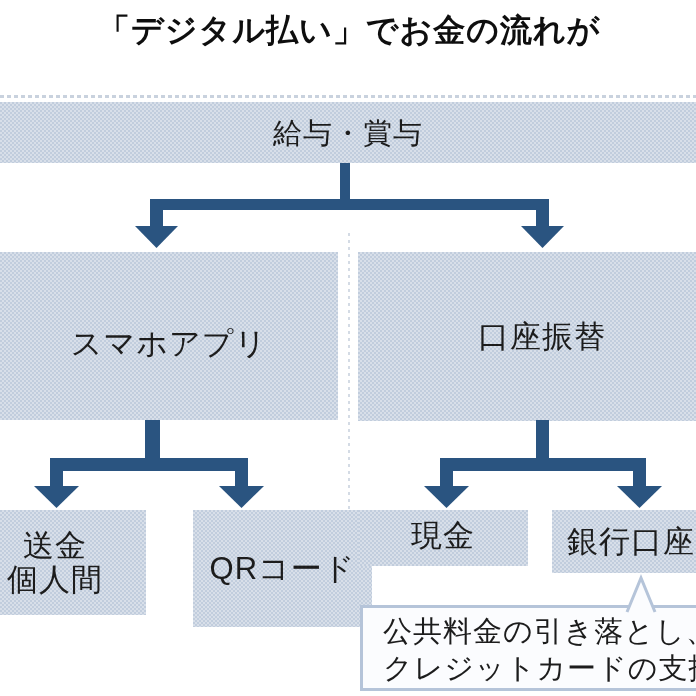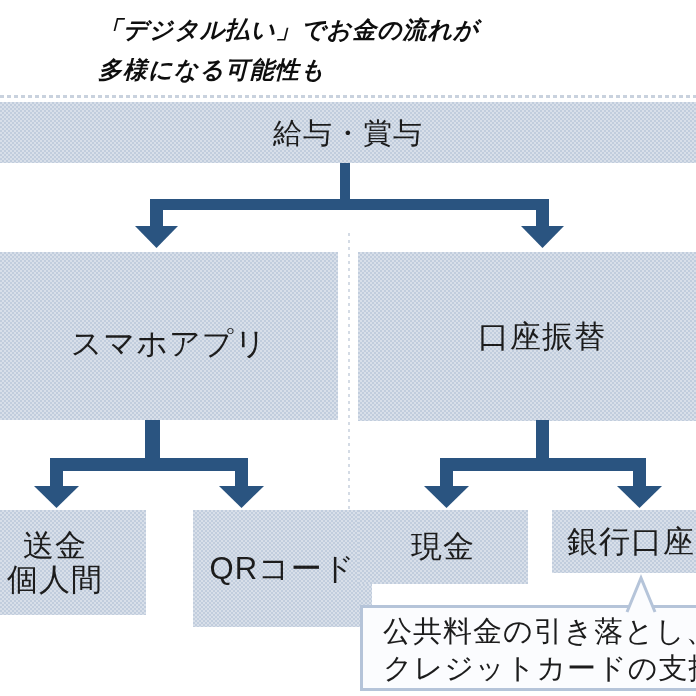--- a/index.html
+++ b/index.html
@@ -3,22 +3,22 @@
 <meta charset="utf-8">
 <style>
   html,body{margin:0;padding:0;background:#ffffff;}
   #frame{
     position:relative;width:696px;height:696px;overflow:hidden;background:#ffffff;
     font-family:"Liberation Sans","DejaVu Sans",sans-serif;
   }
   
   #title{
     position:absolute;left:98px;top:10px;z-index:1;
-    font-size:24px;font-weight:bold;line-height:40px;letter-spacing:1px;
-    color:var(--color_title_text);white-space:nowrap;font-style:italic;
+    font-size:32px;font-weight:bold;line-height:40px;letter-spacing:1px;
+    color:var(--color_title_text);white-space:nowrap;
   }
   
   #top-rule{
     position:absolute;left:0;top:95px;width:696px;height:3px;z-index:0;
     background:repeating-linear-gradient(90deg,var(--color_rule) 0 4px,#ffffff 4px 7px);
   }
   #col-rule{
     position:absolute;left:348px;top:233px;width:2px;height:372px;z-index:0;
     background:repeating-linear-gradient(180deg,var(--color_rule) 0 3px,transparent 3px 7px);
     opacity:.8;
@@ -32,21 +32,21 @@
     background-size:4px 4px;
     color:var(--color_label_text);font-size:31px;line-height:34px;letter-spacing:1px;
     text-align:center;white-space:nowrap;
   }
   #box-source{left:0;top:102px;width:696px;height:61px;font-size:29px;}
   #box-payroll{left:-36px;top:252px;width:374px;height:168px;}
   #box-payroll .secondary{margin-top:16px;padding-left:36px;}
   #box-bank{left:358px;top:252px;width:368px;height:169px;}
   #box-p2p{left:-36px;top:510px;width:182px;height:105px;}
   #box-qr{left:163px;top:510px;width:179px;height:117px;margin-left:30px;}
-  #box-cash{left:358px;top:510px;width:170px;height:74px;}
+  #box-cash{left:358px;top:510px;width:170px;height:56px;font-family:Liberation Mono, monospace;}
   #box-debit{left:552px;top:510px;width:158px;height:63px;}
   .line{display:block;}
   
   #callout{
     position:absolute;left:360px;top:605px;width:358px;height:86px;z-index:1;
     box-sizing:border-box;border:3px solid var(--color_callout_border);
     background:var(--color_callout_bg);
     padding:5px 0 0 20px;
     font-size:29px;line-height:37px;letter-spacing:1px;color:var(--color_label_text);
     white-space:nowrap;
@@ -57,21 +57,20 @@
 </head>
 <body>
 
 <div id="frame">
 
   <div id="top-rule"></div>
   <div id="col-rule"></div>
 
   <div id="title">
     <span class="line">「デジタル払い」でお金の流れが</span>
-    <span class="line">多様になる可能性も</span>
   </div>
 
   <div class="box" id="box-source">
     <span class="line">給与・賞与</span>
   </div>
 
   <div class="box" id="box-payroll">
     <span class="line secondary">スマホアプリ</span>
   </div>
 

